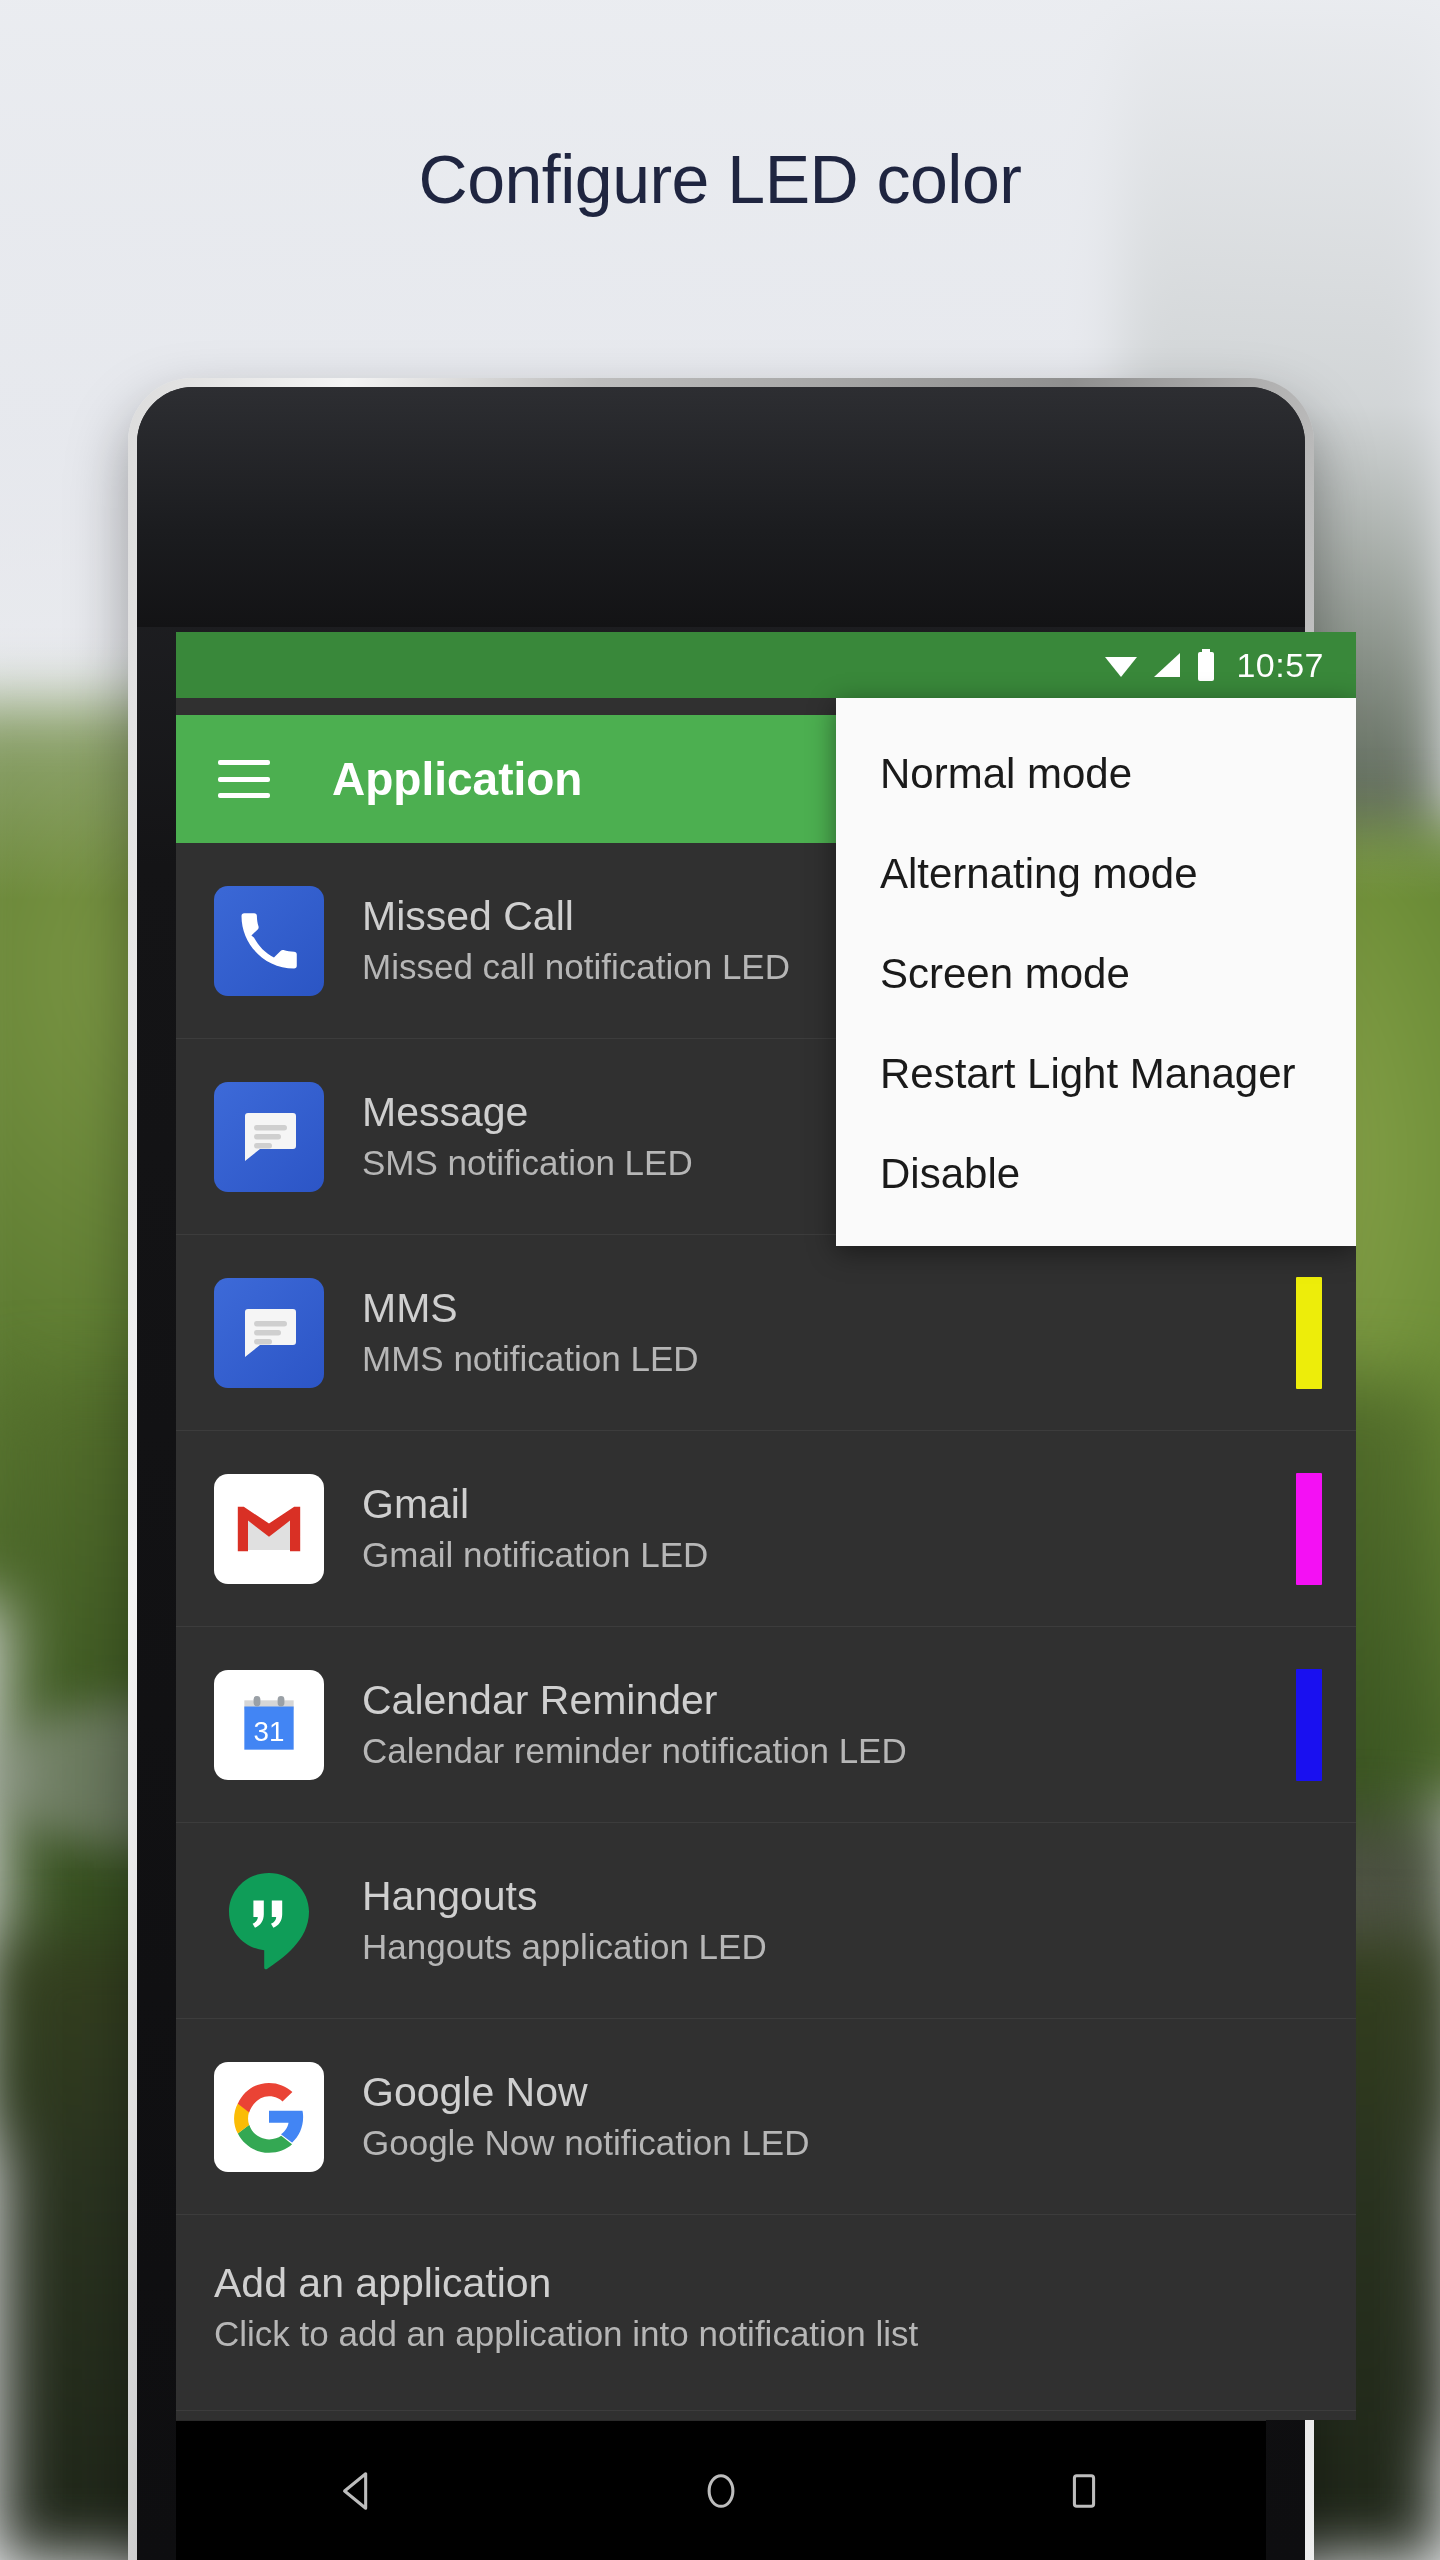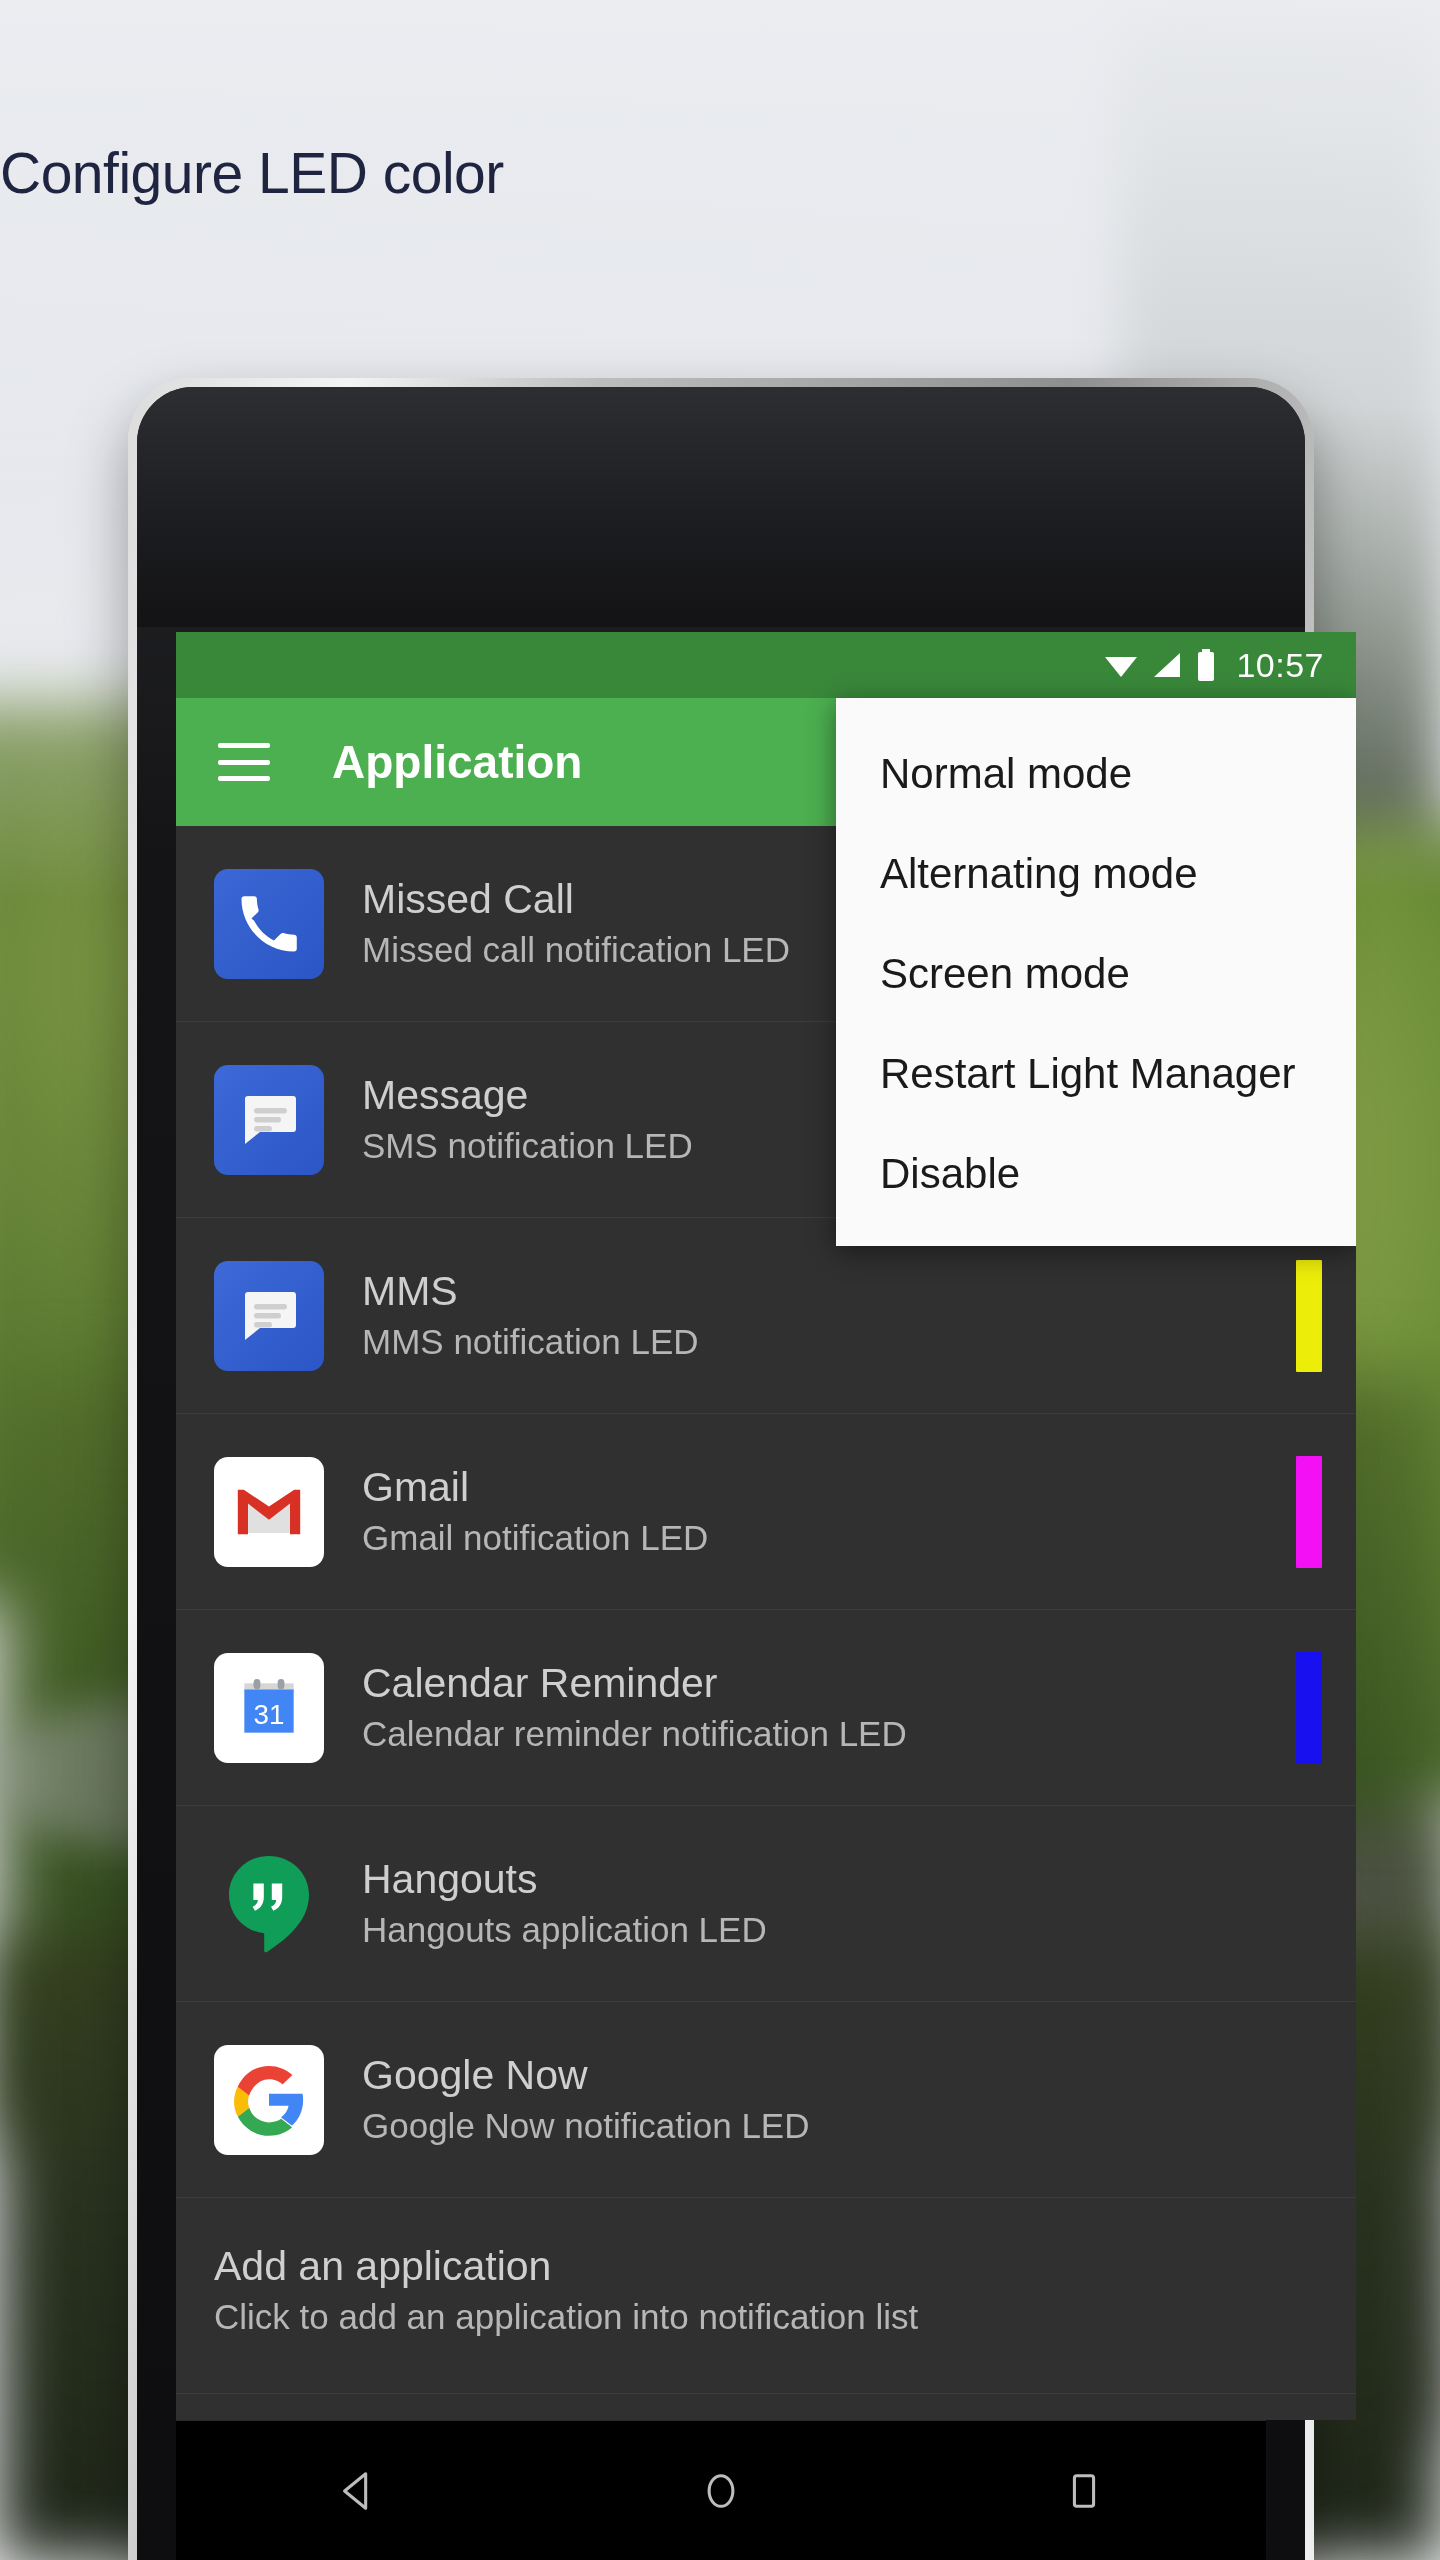--- a/index.html
+++ b/index.html
@@ -52,22 +52,22 @@
     border-radius:50%; filter:blur(22px); opacity:.6;
   }
   .bg-haze {
     position:absolute; left:0; top:0; width:1440px; height:900px;
     background:linear-gradient(180deg,rgba(235,237,241,.98) 0%, rgba(232,234,239,.85) 45%, rgba(225,228,233,0) 100%);
   }
 
   
   #headline {
     position:absolute; left:0; top:140px; width:1440px;
-    text-align:left;
-    font-size:57px; font-weight:400; letter-spacing:-0.5px;
+    text-align:center;
+    font-size:68px; font-weight:400; letter-spacing:-0.5px;
     color:#1f2540;
     z-index:20;
   }
 
   
   #device {
     position:absolute; left:128px; top:378px;
     width:1186px; height:2182px;
     z-index:15;
   }
@@ -217,21 +217,21 @@
     </span>
     <span class="ico-batt">
       <svg width="20" height="32" viewBox="0 0 20 32">
         <rect x="6" y="0" width="8" height="4" fill="#ffffff"></rect>
         <rect x="2" y="3" width="16" height="29" rx="2" fill="#ffffff"></rect>
       </svg>
     </span>
     <span class="clock">10:57</span>
   </div>
 
-  <div class="appbar" style="background: rgb(76, 175, 80);">
+  <div class="appbar" style="background: rgb(76, 175, 80); margin-top: 17px;">
     <div class="hamburger">
       <span></span>
         <span></span>
         <span></span>
     </div>
     <div class="appbar-title">Application</div>
   </div>
 
   <div class="list">
 

